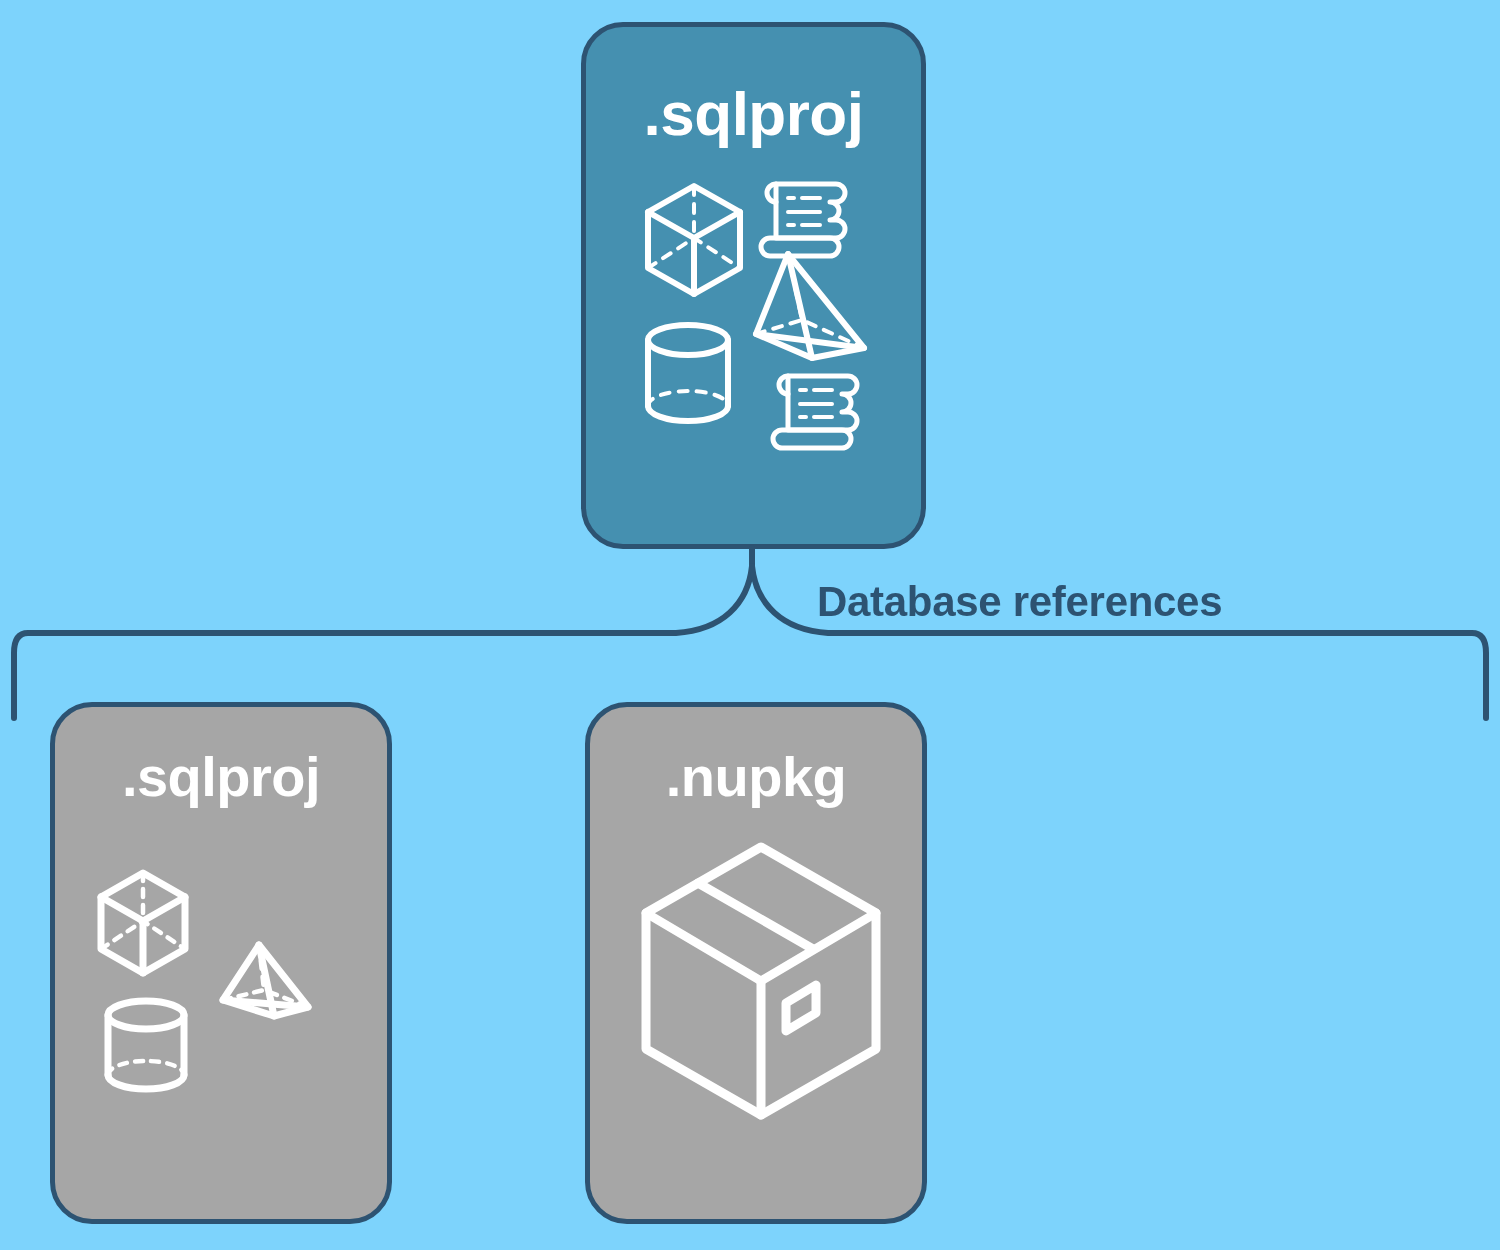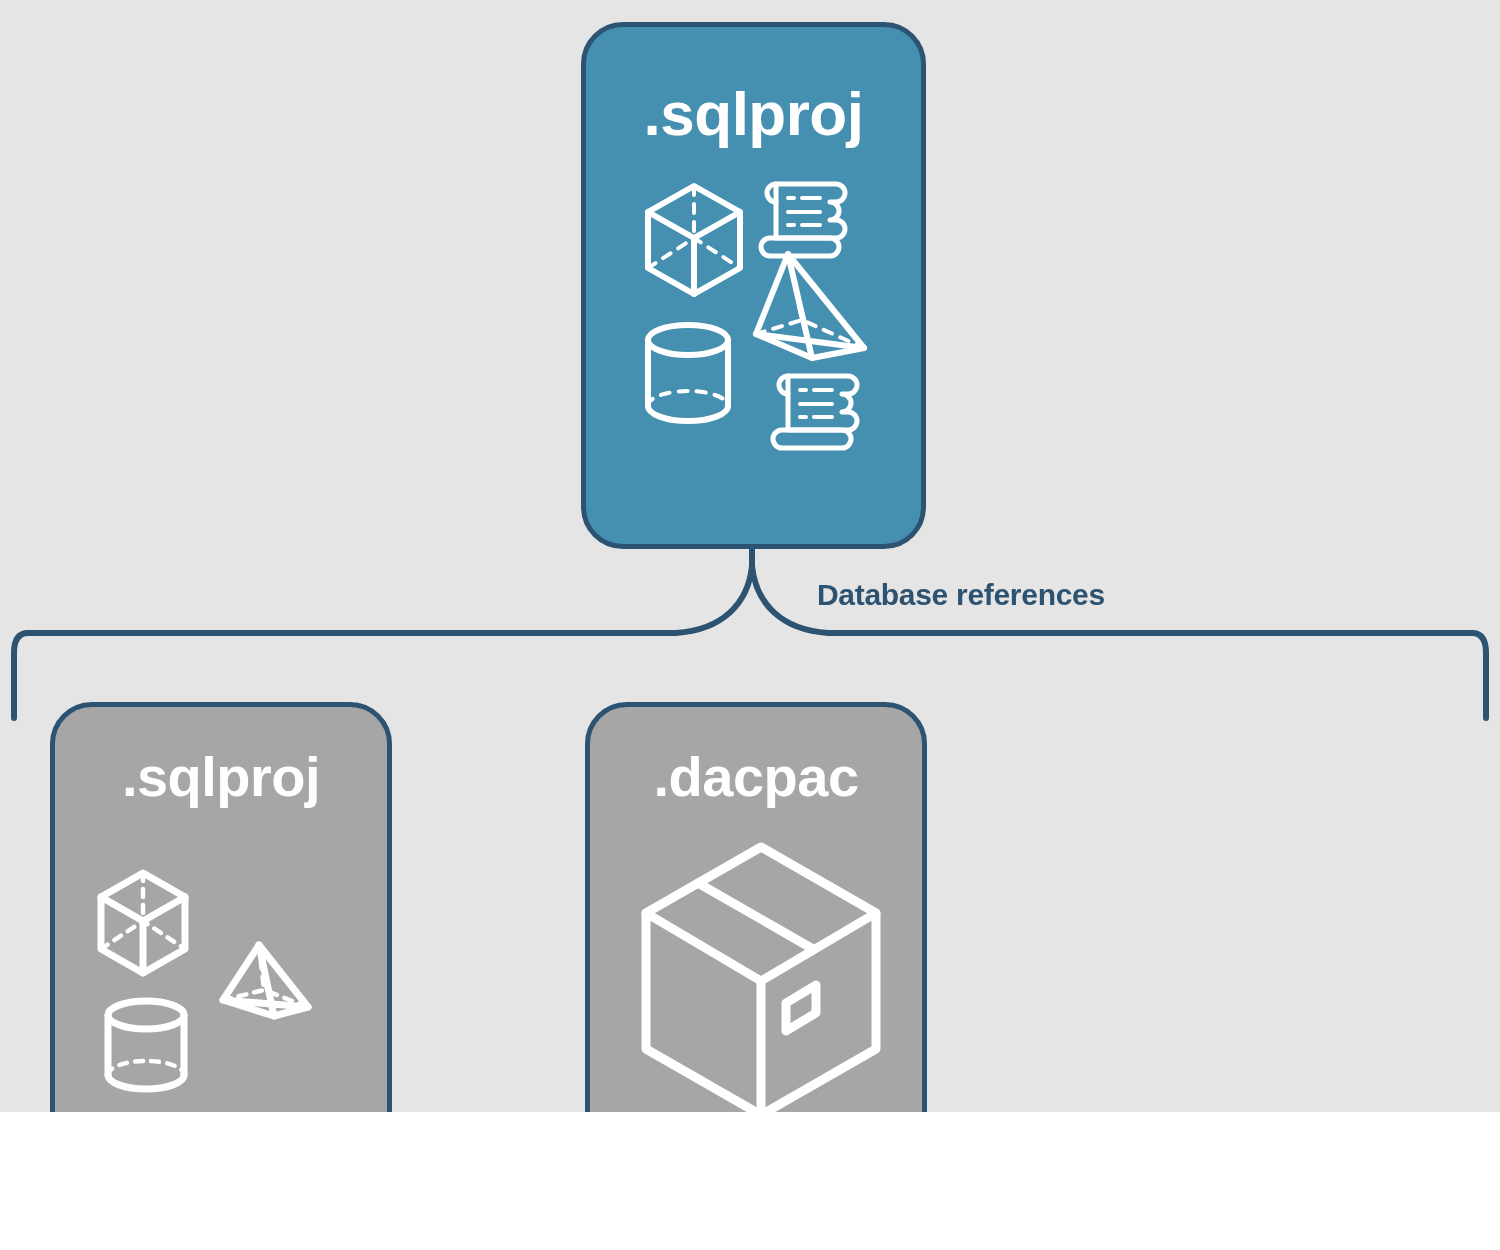--- a/index.html
+++ b/index.html
@@ -6,22 +6,22 @@
     margin: 0;
     padding: 0;
     background: #ffffff;
   }
   body {
     font-family: "Liberation Sans", sans-serif;
   }
   #canvas {
     position: relative;
     width: 1500px;
-    height: 1112px;
-    background: #e5e5e5;
+    height: 1250px;
+    background: #7dd3fc;
     overflow: hidden;
   }
   .card {
     position: absolute;
     border-radius: 42px;
     border: 5px solid #2d5372;
     box-sizing: border-box;
   }
   .card-title {
     position: absolute;
@@ -77,21 +77,21 @@
     left: 0;
     top: 520px;
     width: 1500px;
     height: 230px;
     pointer-events: none;
   }
   #bracket-label {
     position: absolute;
     left: 817px;
     top: 578px;
-    font-size: 30px;
+    font-size: 42px;
     font-weight: bold;
     color: #2d5372;
     letter-spacing: -0.3px;
     white-space: nowrap;
     user-select: none;
   }
   svg { display: block; overflow: visible; }
 </style>
 </head>
 <body>
@@ -176,21 +176,21 @@
           <path d="M53 178 L53 238"></path>
           <path d="M129 178 L129 238"></path>
           <path d="M53 238 a38 14 0 0 0 76 0"></path>
           <path d="M53 238 a38 14 0 0 1 76 0" stroke-dasharray="8 8" stroke-width="4.5"></path>
         </g>
       </svg>
     </div>
   </div>
 
   <div class="card card-gray" id="card-dacpac">
-    <div class="card-title">.dacpac</div>
+    <div class="card-title">.nupkg</div>
     <div class="icon-area">
       <svg width="342" height="370" viewBox="0 0 342 370" fill="none" stroke="#ffffff" stroke-width="9" stroke-linecap="round" stroke-linejoin="round">
 
         <path d="M56 76 L171 10 L286 76 L286 212 L171 278 L56 212 Z"></path>
 
         <path d="M171 144 L171 278"></path>
 
         <path d="M56 76 L171 144 L286 76"></path>
 
         <path d="M108 46 L223 112"></path>

